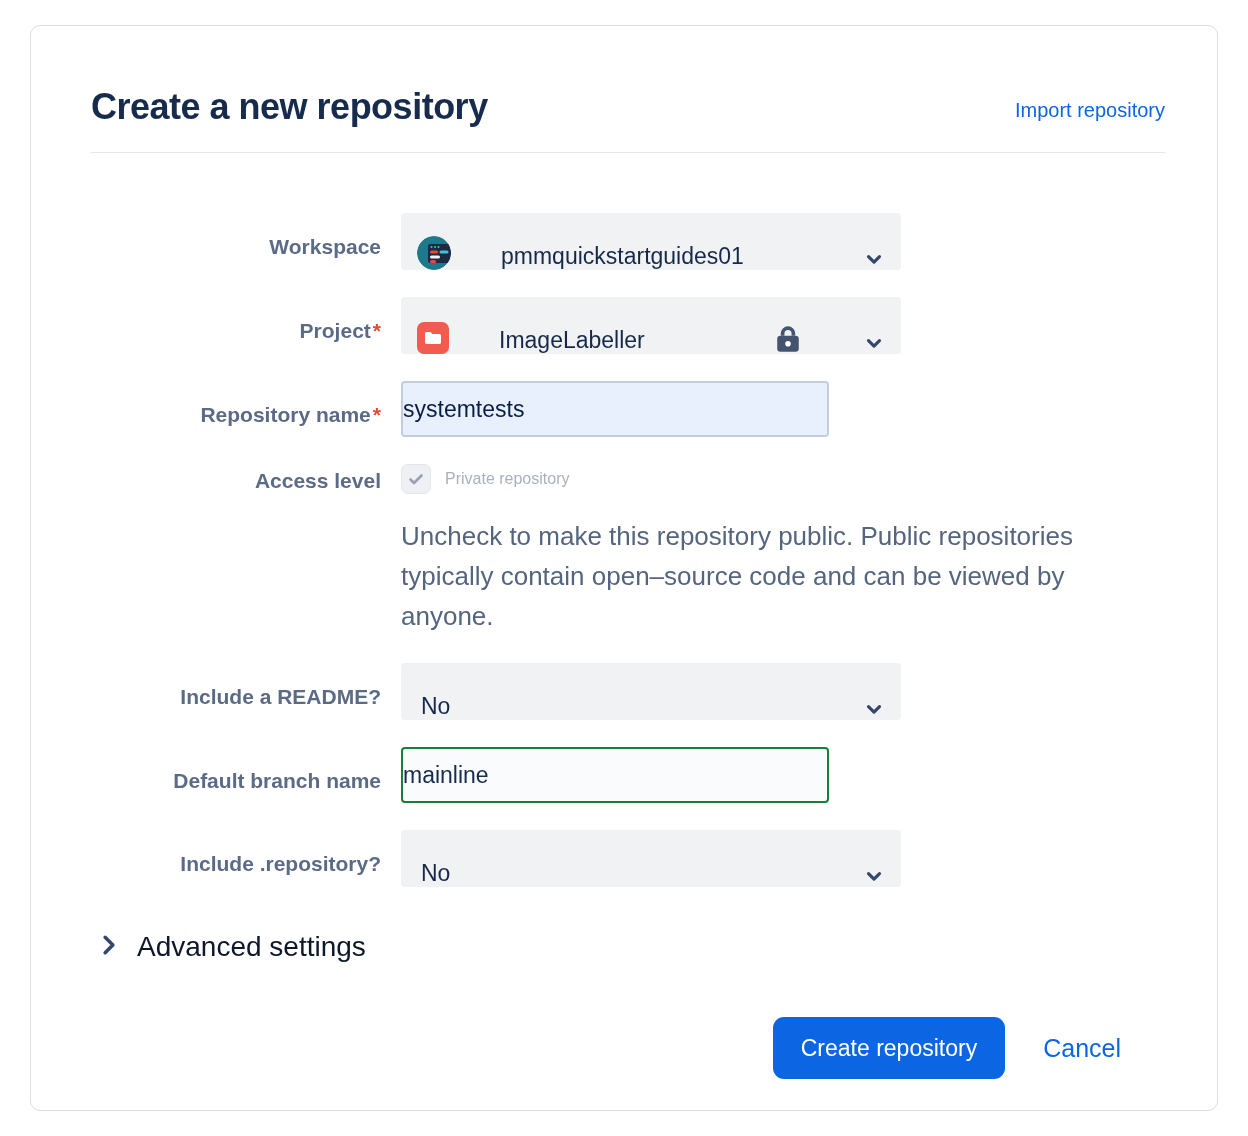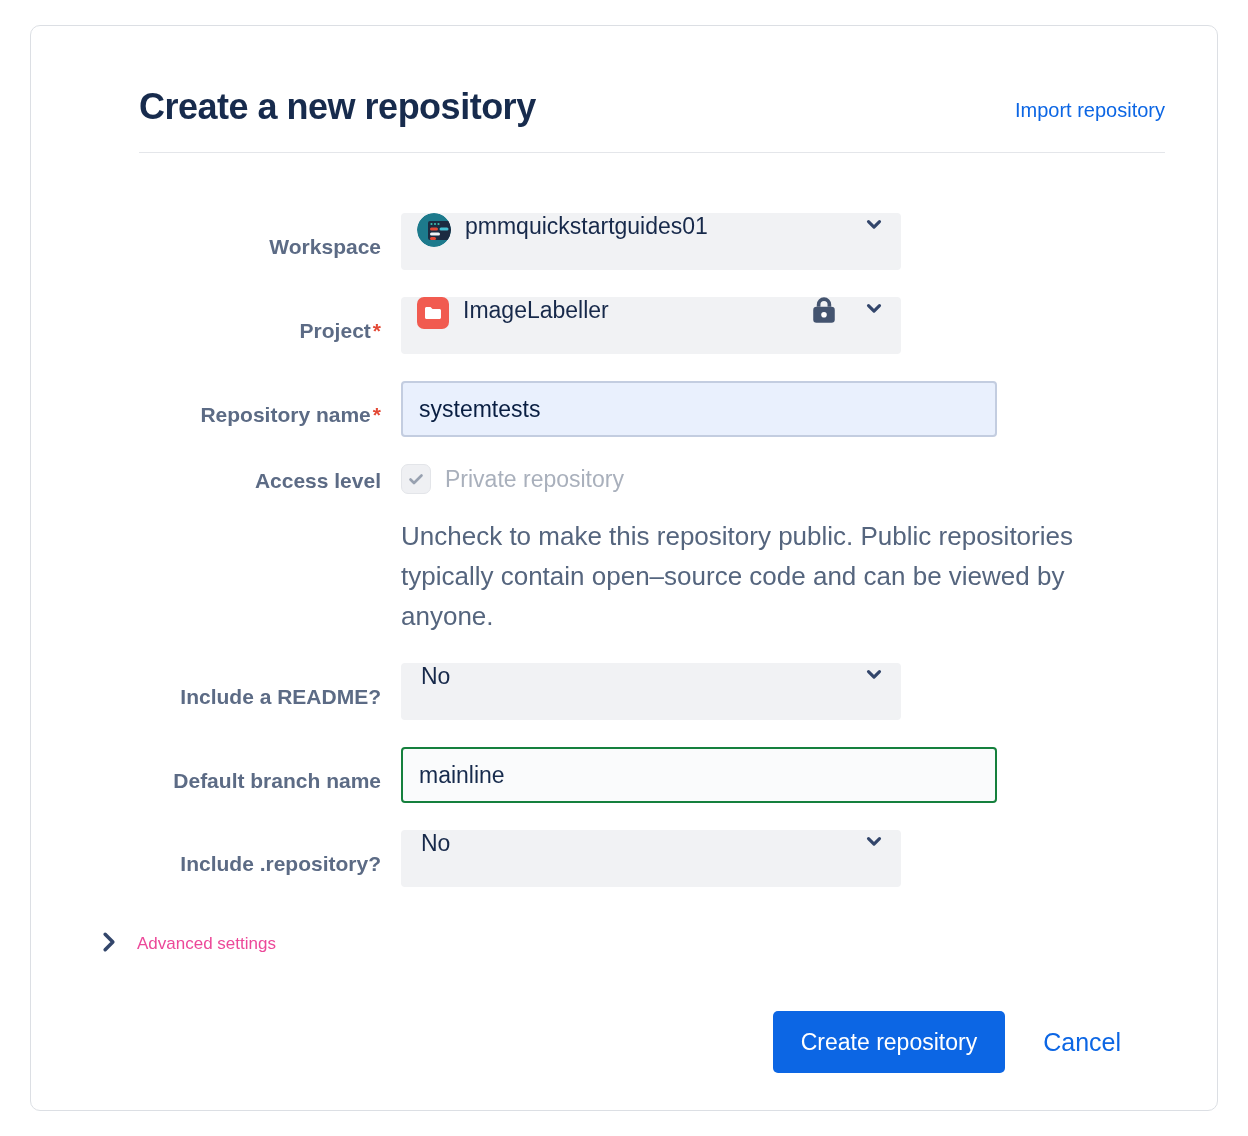--- a/index.html
+++ b/index.html
@@ -12,21 +12,20 @@
     background: #ffffff;
     border: 1px solid #dcdfe4;
     border-radius: 10px;
     padding: 60px 52px 56px 60px;
   }
 
   .header-row {
     display: flex; align-items: flex-end; justify-content: space-between;
     padding-bottom: 24px;
     border-bottom: 1px solid #e4e6ea;
-    margin-left: 48px;
   }
   .page-title {
     font-size: 36px; font-weight: 700; color: #172b4d; letter-spacing: -0.5px;
   }
   .import-link {
     font-size: 20px; font-weight: 500; color: #0c66e4; text-decoration: none;
     padding-bottom: 6px; cursor: pointer;
   }
 
   .form { margin-top: 60px; }
@@ -34,73 +33,73 @@
   .label-cell {
     width: 310px; padding-right: 20px; text-align: right;
     font-size: 21px; font-weight: 600; color: #5c6b85;
     padding-top: 14px; line-height: 40px; flex-shrink: 0;
   }
   .label-cell .req { color: #e34935; margin-left: 2px; font-weight: 700; }
   .label-narrow { display: inline-block; max-width: 215px; }
   .control-cell { width: 500px; }
 
   .select {
-    display: flex; align-items: flex-start;
+    display: flex; align-items: flex-end;
     width: 500px; height: 57px;
     background: #f1f2f4; border-radius: 4px;
-    padding: 0 16px; cursor: pointer;
+    padding: 0 16px; cursor: pointer; gap: 36px;
   }
   .select .sel-text {
     font-size: 23px; font-weight: 500; color: #17294a;
     margin-left: 14px; white-space: nowrap; overflow: hidden;
   }
   .select .sel-text.no-icon { margin-left: 4px; }
   .select .spacer { flex: 1; }
   .chev { flex-shrink: 0; display: inline-flex; }
 
   .text-input {
-    width: 596px; height: 56px;
-    border-radius: 4px; padding: 0 16px;
+    width: 428px; height: 56px;
+    border-radius: 4px; padding: 0 0;
     font-family: "Liberation Sans", sans-serif;
     font-size: 23px; outline: none;
   }
   .input-filled {
     background: #e9f0fd; border: 2px solid #c3cde0; color: #091e42;
   }
   .input-plain {
     background: #fafbfc; border: 2px solid #15803d; color: #172b4d;
   }
 
   .access-row .label-cell { padding-top: 2px; line-height: 30px; }
   .checkbox-line { display: flex; align-items: center; }
   .checkbox {
     width: 30px; height: 30px; border-radius: 7px;
     background: #eff0f3; border: 1px solid #e3e5e9;
     display: inline-flex; align-items: center; justify-content: center;
     flex-shrink: 0;
   }
-  .checkbox-label { font-size: 23px; color: #a9b0bc; margin-left: 14px; }
+  .checkbox-label { font-size: 16px; color: #a9b0bc; margin-left: 14px; }
   .help-text {
     margin-top: 22px; width: 680px;
     font-size: 26px; line-height: 40px; color: #55657e;
   }
 
   .advanced-row {
     display: flex; align-items: center; margin: 44px 0 0 10px; cursor: pointer;
   }
-  .advanced-label { font-size: 17px; font-weight: 500; color: #ec4899; margin-left: 20px; }
+  .advanced-label { font-size: 28px; font-weight: 500; color: #0f172a; margin-left: 20px; }
 
   .footer-row {
     display: flex; align-items: center; justify-content: flex-end;
     margin-top: 54px; padding-right: 44px;
   }
   .btn-primary {
     height: 62px; padding: 6px 28px;
     background: #0c66e4; color: #ffffff;
-    border: none; border-radius: 5px;
+    border: none; border-radius: 11px;
     font-family: "Liberation Sans", sans-serif;
     font-size: 23px; font-weight: 500; cursor: pointer;
   }
   .cancel-link {
     font-size: 25px; font-weight: 500; color: #0c66e4;
     margin-left: 38px; cursor: pointer; text-decoration: none;
   }
 
   .avatar { width: 34px; height: 34px; border-radius: 50%; flex-shrink: 0; }
   .proj-icon { width: 32px; height: 32px; flex-shrink: 0; }

